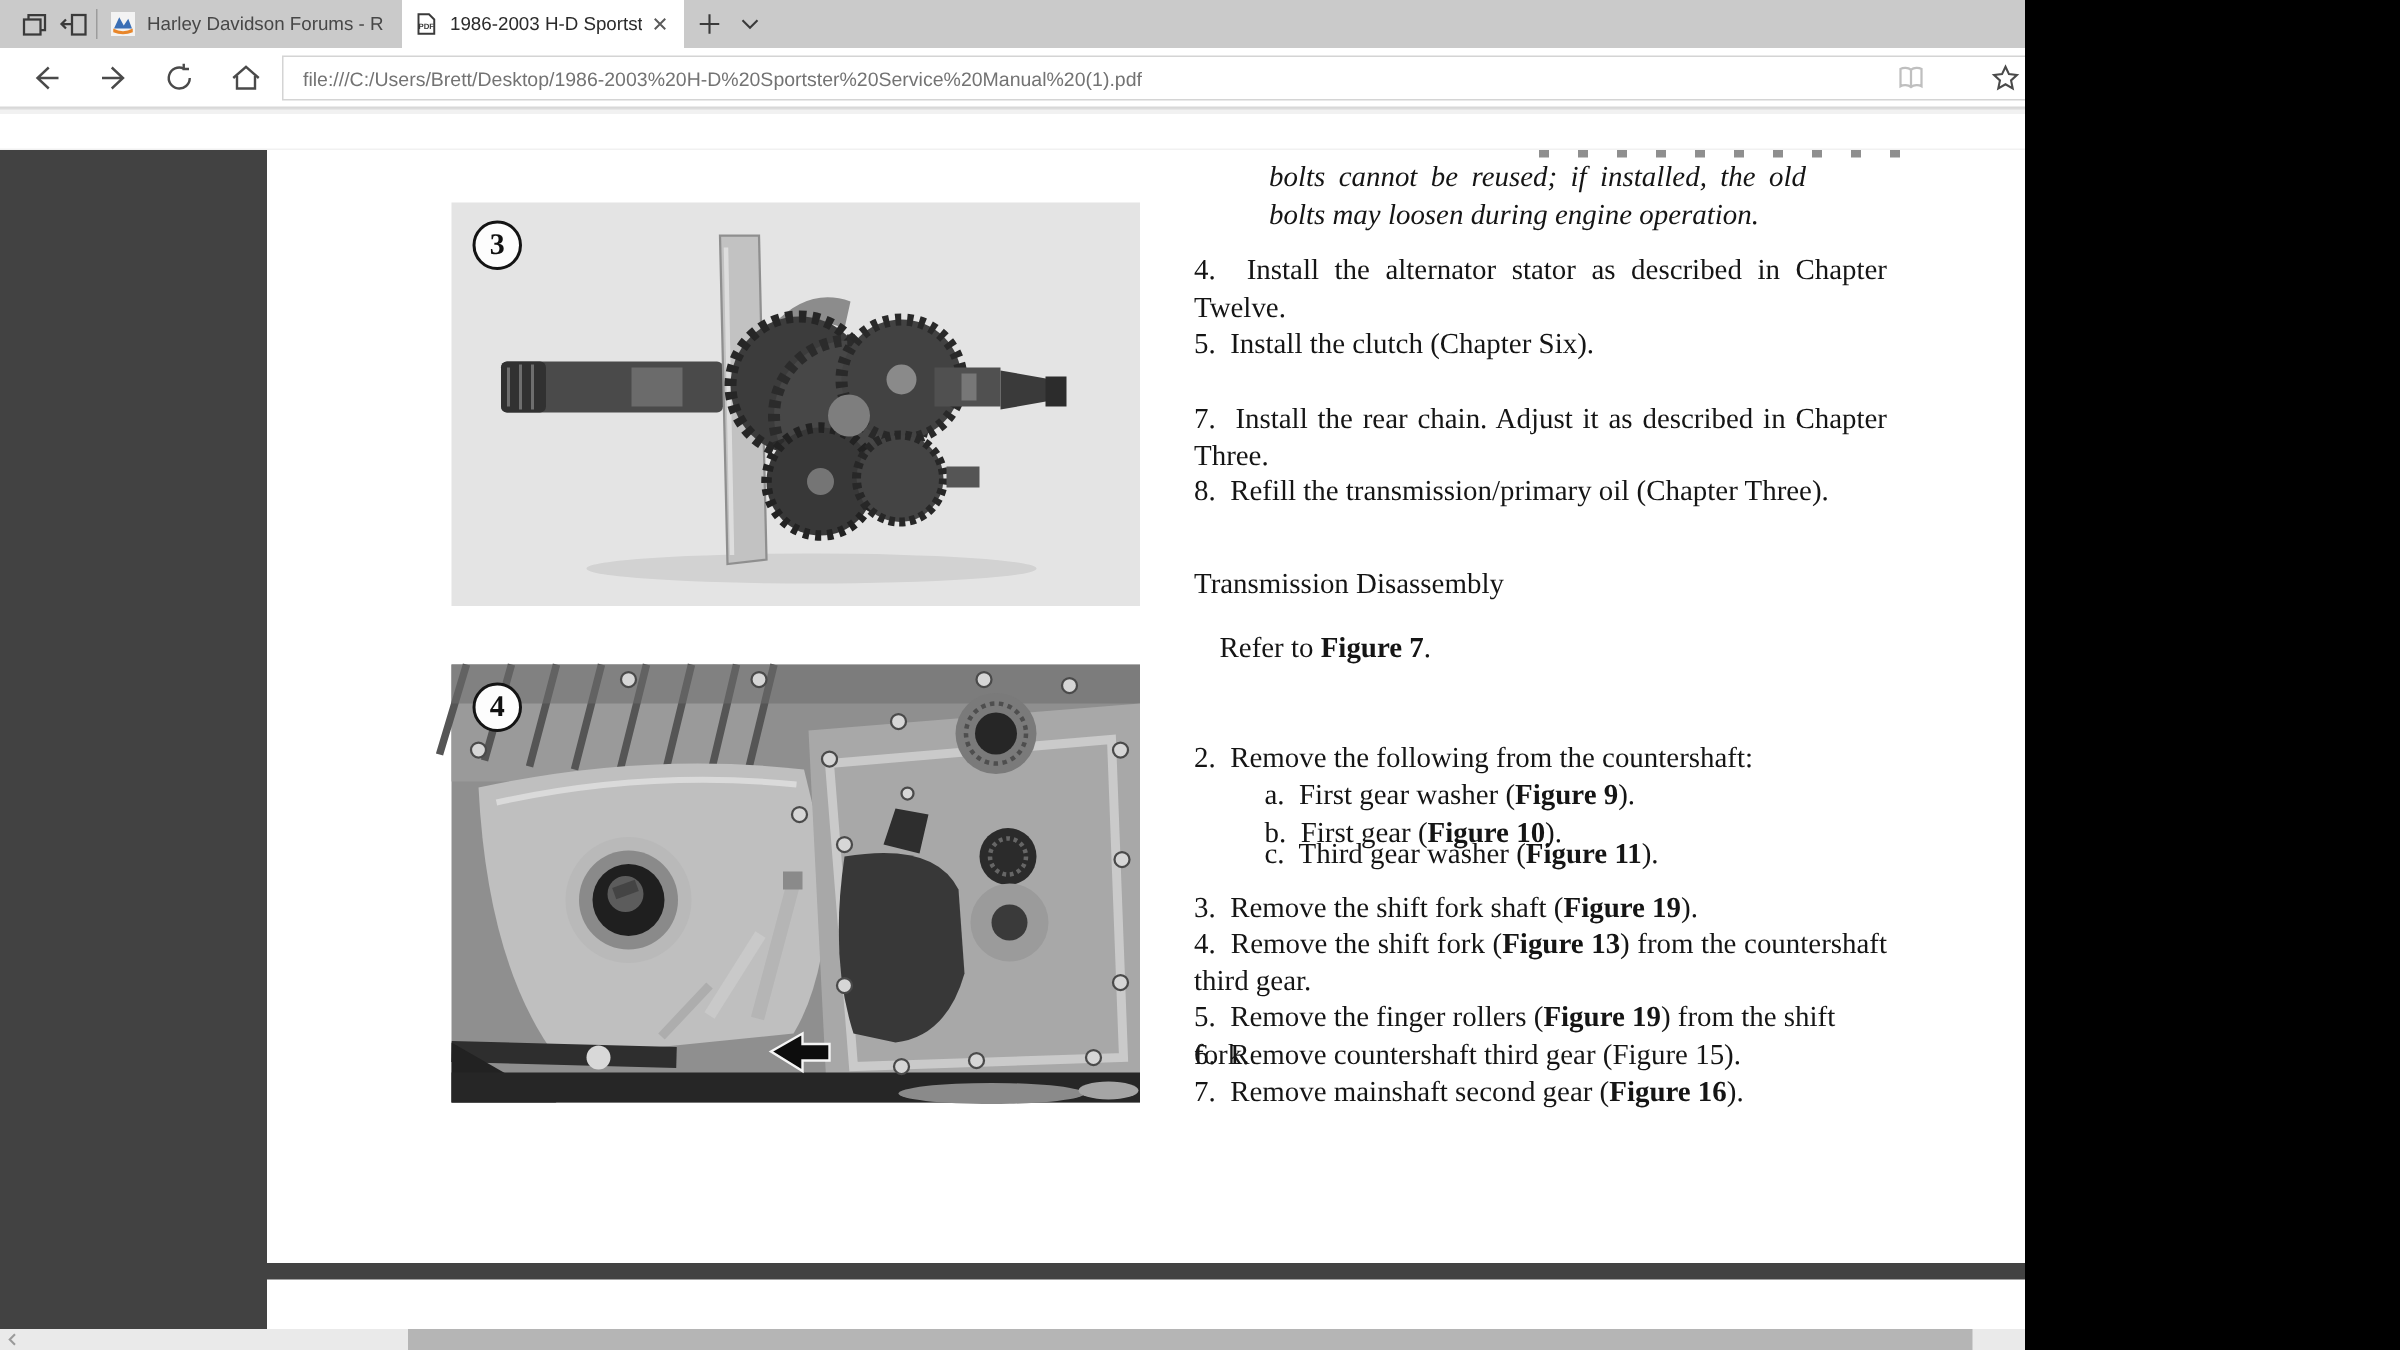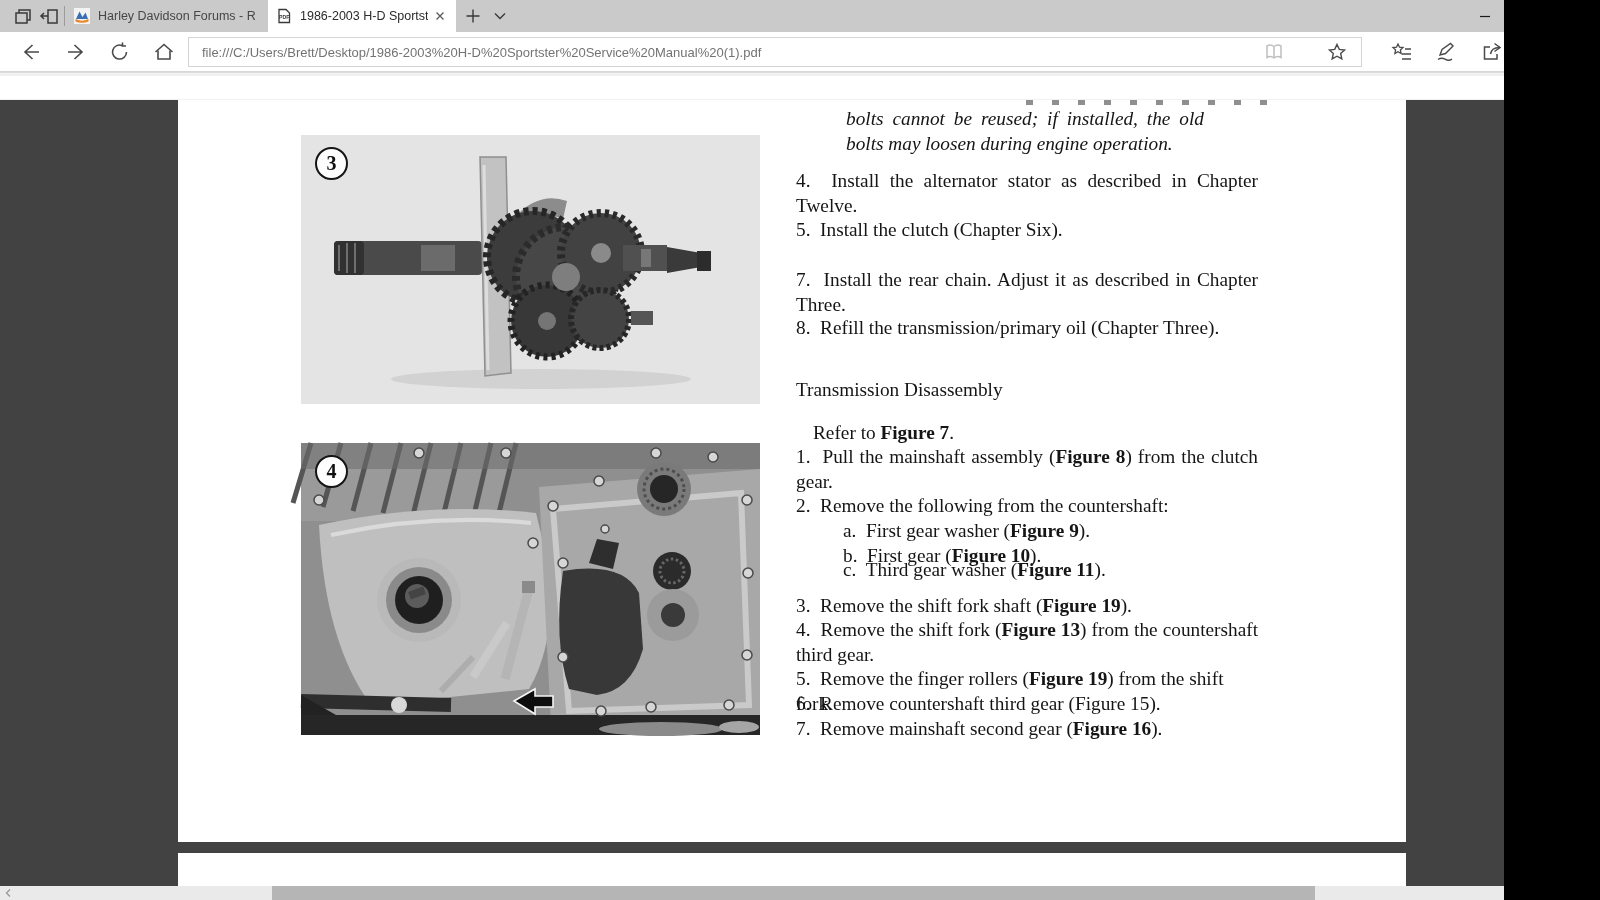--- a/index.html
+++ b/index.html
@@ -1,17 +1,17 @@
 <!DOCTYPE html>
 <html><head>
 <meta charset="utf-8">
 <style>
   html,body{margin:0;padding:0;background:#000;}
   *{box-sizing:border-box;}
-  .screen{position:relative;width:1504px;height:900px;overflow:hidden;background:#ec4899;
+  .screen{position:relative;width:1350px;height:900px;overflow:hidden;background:#ec4899;
           font-family:"Liberation Sans",sans-serif;}
   
   .titlebar{position:absolute;top:0;left:0;width:1600px;height:32px;background:#CACACA;}
   .tb-icon{position:absolute;top:6px;width:20px;height:20px;cursor:default;}
   .tb-sep{position:absolute;left:64px;top:6px;width:1px;height:20px;background:#9C9C9C;}
   .tab{position:absolute;top:0;height:32px;display:flex;align-items:center;overflow:hidden;}
   .tab.inactive{left:66px;width:202px;}
   .tab.active{left:268px;width:188px;background:#FFFFFF;}
   .tab .fav{flex:0 0 16px;height:16px;margin:0 8px 0 8px;}
   .tab .t-title{font-size:12.5px;color:#474747;white-space:nowrap;overflow:hidden;flex:1 1 auto;}
@@ -290,21 +290,20 @@
         <div class="fig-badge">4</div>
       </div>
 
       <div class="pp cau"><span style="font-style: italic;">bolts cannot be reused; if installed, the old bolts may loosen during engine operation.</span></div>
       <div class="pp s4 just"><span>4.&nbsp; Install the alternator stator as described in Chapter Twelve.</span></div>
       <div class="pp s5"><span>5.&nbsp; Install the clutch (Chapter Six).</span></div>
       <div class="pp s7 just"><span>7.&nbsp; Install the rear chain. Adjust it as described in Chapter Three.</span></div>
       <div class="pp s8"><span>8.&nbsp; Refill the transmission/primary oil (Chapter Three).</span></div>
       <div class="pp hd">Transmission Disassembly</div>
       <div class="pp rf"><span>Refer to </span><span style="font-weight: bold;">Figure 7</span><span>.</span></div>
-      <div class="pp d1 just"><span>1.&nbsp; Pull the mainshaft assembly (</span><span style="font-weight: bold;">Figure 8</span><span>) from the clutch gear.</span></div>
       <div class="pp d2"><span>2.&nbsp; Remove the following from the countershaft:</span></div>
       <div class="pp sub da"><span>a.&nbsp; First gear washer (</span><span style="font-weight: bold;">Figure 9</span><span>).</span></div>
       <div class="pp sub db"><span>b.&nbsp; First gear (</span><span style="font-weight: bold;">Figure 10</span><span>).</span></div>
       <div class="pp sub dc"><span>c.&nbsp; Third gear washer (</span><span style="font-weight: bold;">Figure 11</span><span>).</span></div>
       <div class="pp d3"><span>3.&nbsp; Remove the shift fork shaft (</span><span style="font-weight: bold;">Figure 19</span><span>).</span></div>
       <div class="pp d4 just"><span>4.&nbsp; Remove the shift fork (</span><span style="font-weight: bold;">Figure 13</span><span>) from the countershaft third gear.</span></div>
       <div class="pp d5"><span>5.&nbsp; Remove the finger rollers (</span><span style="font-weight: bold;">Figure 19</span><span>) from the shift fork.</span></div>
       <div class="pp d6"><span>6.&nbsp; Remove countershaft third gear (</span><span style="font-weight: normal;">Figure 15</span><span>).</span></div>
       <div class="pp d7"><span>7.&nbsp; Remove mainshaft second gear (</span><span style="font-weight: bold;">Figure 16</span><span>).</span></div>
     </div>

